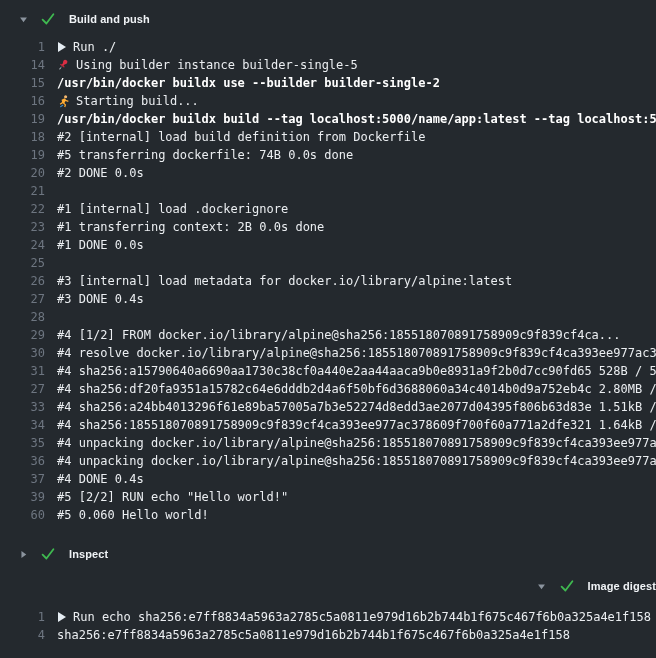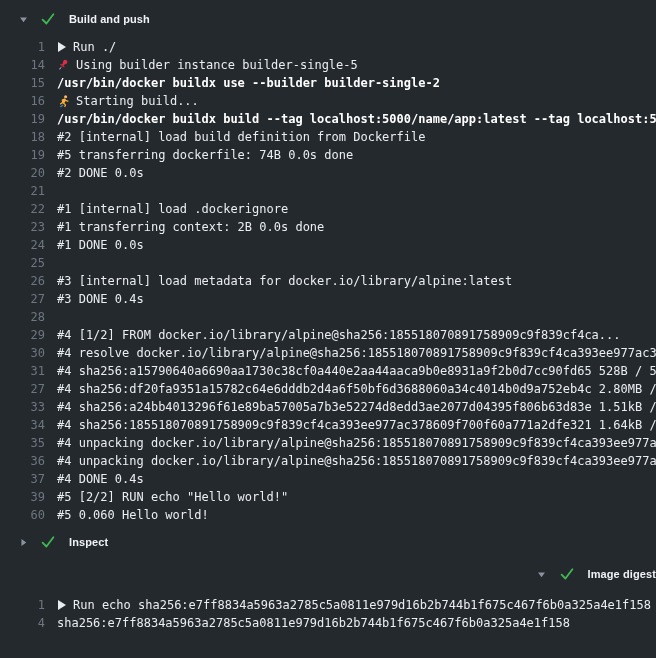--- a/index.html
+++ b/index.html
@@ -10,21 +10,21 @@
     font-family:"Liberation Sans",sans-serif;
     -webkit-font-smoothing:antialiased;
   }
   .section-header{
     display:flex;align-items:center;height:20px;cursor:pointer;
   }
   .sec-toggle{width:12px;margin-left:17px;display:flex;align-items:center;justify-content:center;}
   .sec-check{margin-left:11px;display:flex;align-items:center;}
   .sec-title{margin-left:13px;color:#f0f3f6;font-weight:bold;font-size:11px;letter-spacing:.1px;}
   .hdr-build{margin-top:9px;}
-  .hdr-inspect{margin-top:8px;}
+  .hdr-inspect{margin-top:20px;}
   .hdr-digest{margin-top:12px;justify-content:flex-end;}
   .log{
     margin-top:9px;
     font-family:"DejaVu Sans Mono","Liberation Mono",monospace;
     font-size:12px;
   }
   .log-digest{margin-top:12px;}
   .log-line{display:flex;align-items:center;height:18px;line-height:18px;}
   .line-number{flex:0 0 45px;width:45px;text-align:right;color:#6e7681;cursor:pointer;}
   .line-content{

